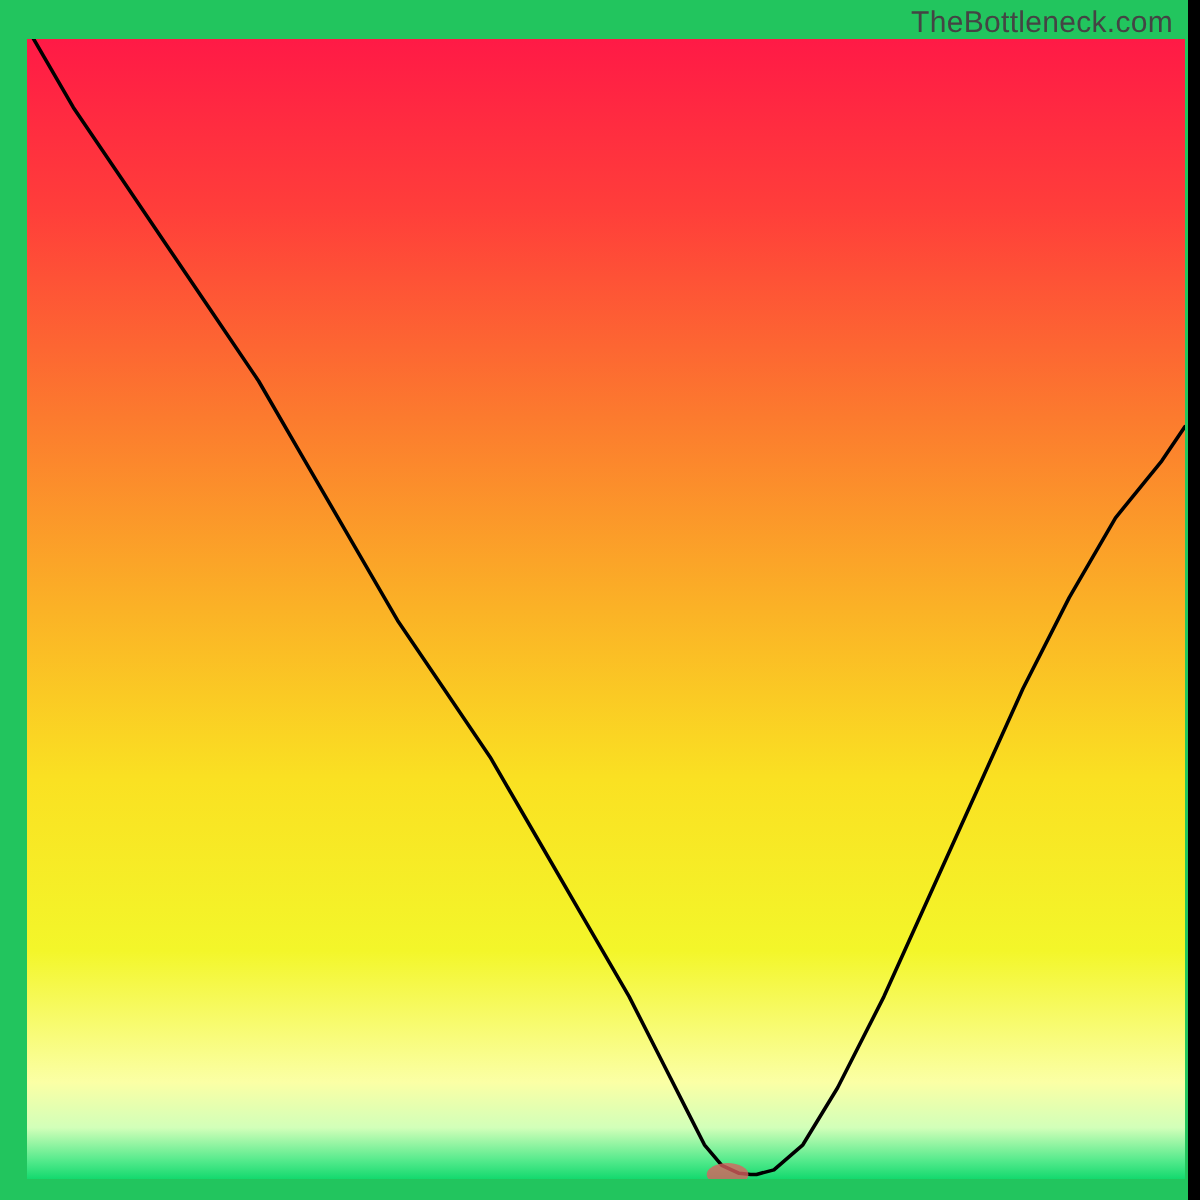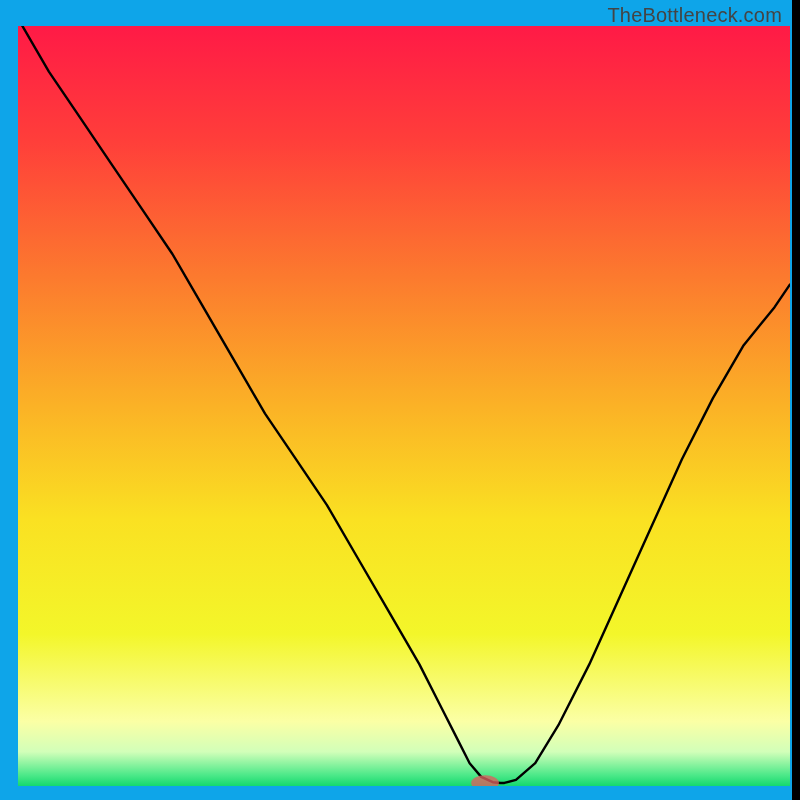--- a/index.html
+++ b/index.html
@@ -8,21 +8,21 @@
     width: 800px;
     height: 800px;
     background: #000;
     overflow: hidden;
     font-family: Arial, Helvetica, sans-serif;
   }
   .stage {
     position: relative;
     width: 792px;
     height: 800px;
-    background: #0ea5e9;
+    background: #22c55e;
   }
   .watermark {
     position: absolute;
     top: 4px;
     right: 10px;
     color: #444;
     font-size: 20px;
     font-weight: normal;
     letter-spacing: 0.2px;
     z-index: 10;

